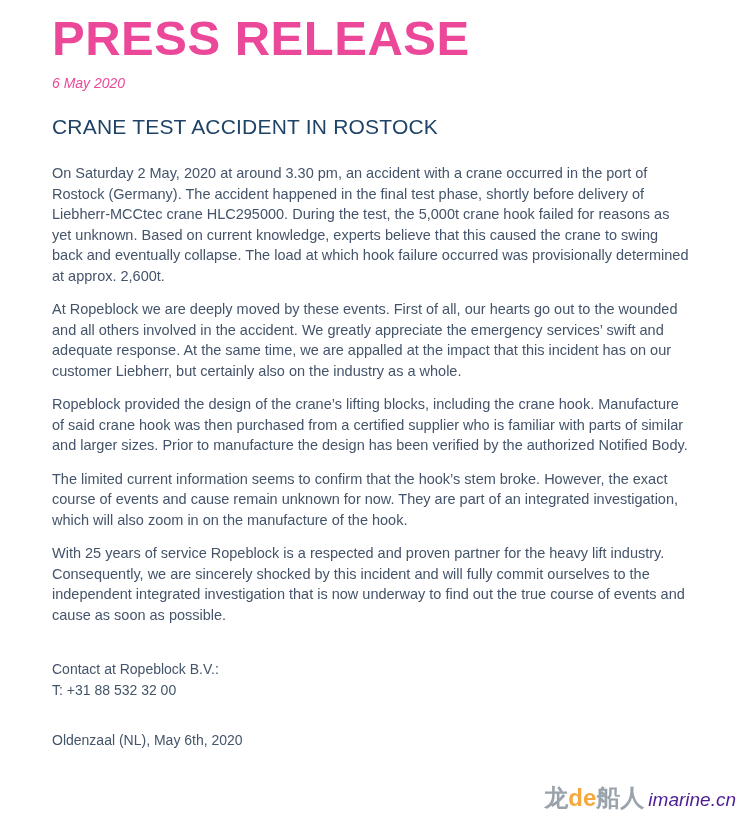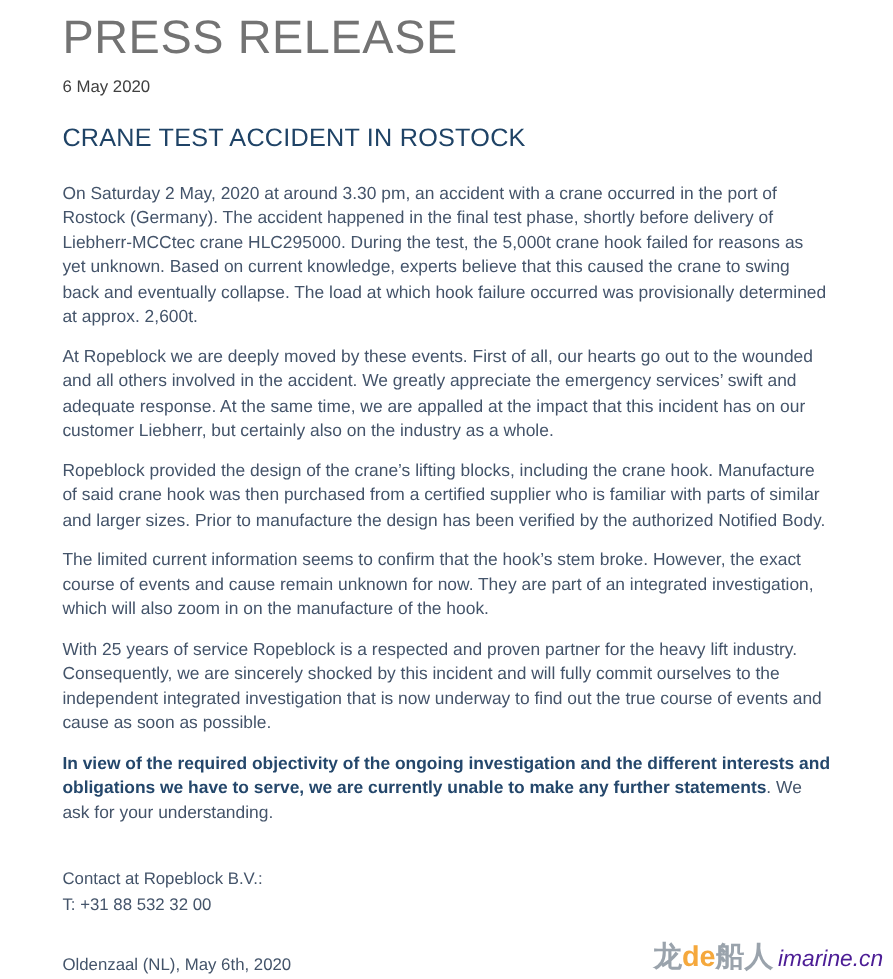--- a/index.html
+++ b/index.html
@@ -15,31 +15,32 @@
     overflow: hidden;
   }
   .page {
     position: absolute;
     top: 0;
     left: 52px;
     width: 640px;
   }
   .title {
     margin: 10px 0 0 0;
-    font-size: 39px;
-    font-weight: 400;
+    font-size: 49px;
+    font-weight: 700;
     letter-spacing: 0.5px;
-    color: #737373;
+    color: #ec4899;
     line-height: 1.15;
   }
   .date {
     margin: 9px 0 1px 0;
     font-size: 14px;
     font-weight: 400;
-    color: #404040;
+    color: #ec4899;
+    font-style: italic;
   }
   .heading {
     margin: 24px 0 0 0;
     font-size: 21px;
     font-weight: 400;
     color: #1F4366;
     letter-spacing: 0.2px;
   }
   .body-copy p {
     margin: 0 0 13px 0;
@@ -96,21 +97,20 @@
   <div class="date">6 May 2020</div>
 
   <h2 class="heading">CRANE TEST ACCIDENT IN ROSTOCK</h2>
 
   <div class="body-copy">
     <p>On Saturday 2 May, 2020 at around 3.30 pm, an accident with a crane occurred in the port of Rostock (Germany). The accident happened in the final test phase, shortly before delivery of Liebherr-MCCtec crane HLC295000. During the test, the 5,000t crane hook failed for reasons as yet unknown. Based on current knowledge, experts believe that this caused the crane to swing back and eventually collapse. The load at which hook failure occurred was provisionally determined at approx. 2,600t.</p>
     <p>At Ropeblock we are deeply moved by these events. First of all, our hearts go out to the wounded and all others involved in the accident. We greatly appreciate the emergency services’ swift and adequate response. At the same time, we are appalled at the impact that this incident has on our customer Liebherr, but certainly also on the industry as a whole.</p>
     <p>Ropeblock provided the design of the crane’s lifting blocks, including the crane hook. Manufacture of said crane hook was then purchased from a certified supplier who is familiar with parts of similar and larger sizes. Prior to manufacture the design has been verified by the authorized Notified Body.</p>
     <p>The limited current information seems to confirm that the hook’s stem broke. However, the exact course of events and cause remain unknown for now. They are part of an integrated investigation, which will also zoom in on the manufacture of the hook.</p>
     <p>With 25 years of service Ropeblock is a respected and proven partner for the heavy lift industry. Consequently, we are sincerely shocked by this incident and will fully commit ourselves to the independent integrated investigation that is now underway to find out the true course of events and cause as soon as possible.</p>
-    <p class="statement"><span class="bold-part">In view of the required objectivity of the ongoing investigation and the different interests and obligations we have to serve, we are currently unable to make any further statements</span><span>. We ask for your understanding.</span></p>
   </div>
 
   <div class="contact-block">
     <p>Contact at Ropeblock B.V.:</p>
     <p>T: +31 88 532 32 00</p>
     <p class="dateline">Oldenzaal (NL), May 6th, 2020</p>
   </div>
 
 </div>
 

